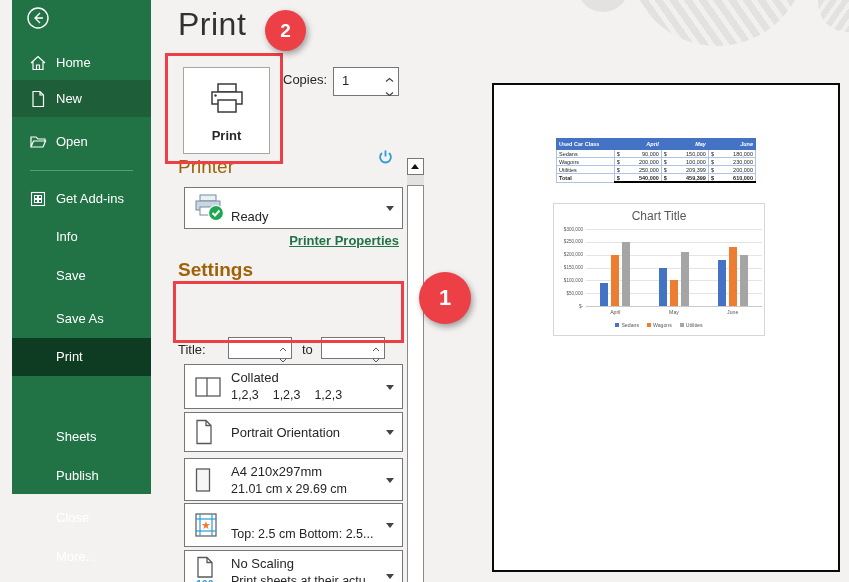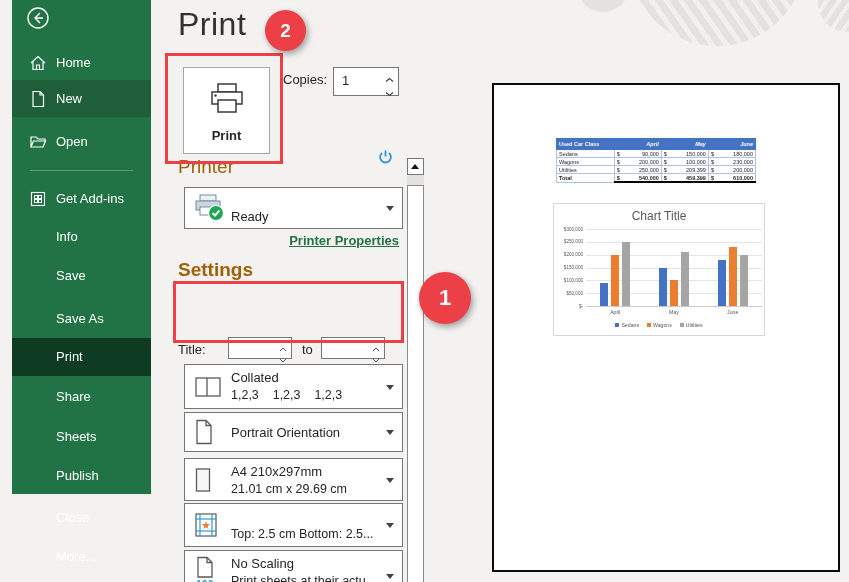--- a/index.html
+++ b/index.html
@@ -172,23 +172,20 @@
       <span class="lbl">Info</span>
     </div>
     <div class="side-item" style="top:262px">
       <span class="lbl">Save</span>
     </div>
     <div class="side-item" style="top:305px">
       <span class="lbl">Save As</span>
     </div>
     <div class="side-item band-sel" style="top:338px;height:38px;line-height:38px">
       <span class="lbl">Print</span>
-    </div>
-    <div class="side-item" style="top:383px">
-      <span class="lbl">Share</span>
     </div>
     <div class="side-item" style="top:423px">
       <span class="lbl">Sheets</span>
     </div>
     <div class="side-item" style="top:462px">
       <span class="lbl">Publish</span>
     </div>
     <div class="side-item" style="top:504px">
       <span class="lbl">Close</span>
     </div>

